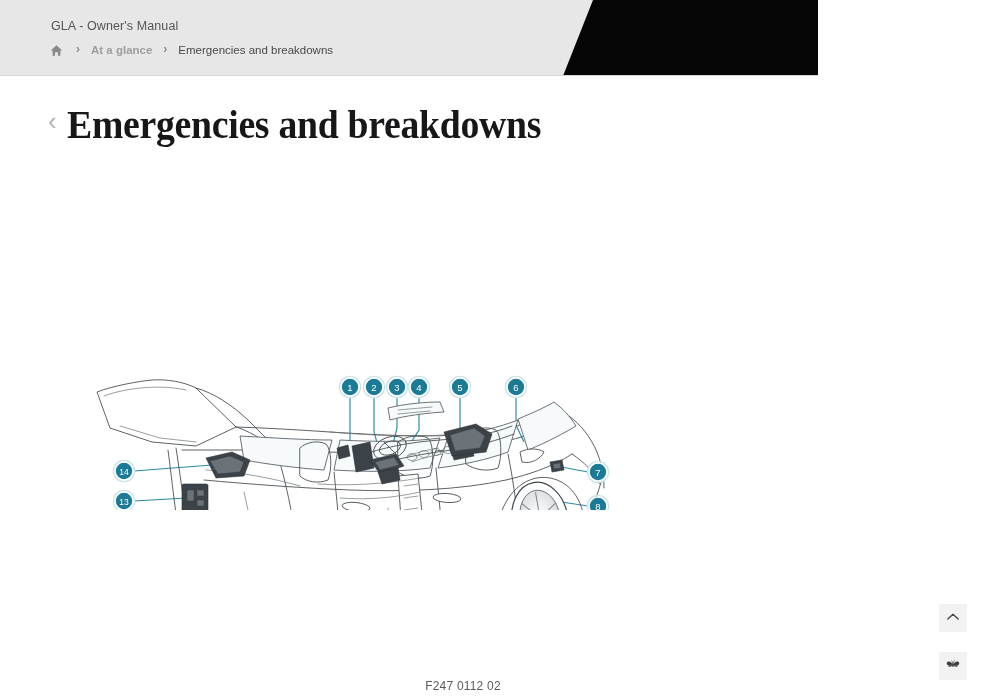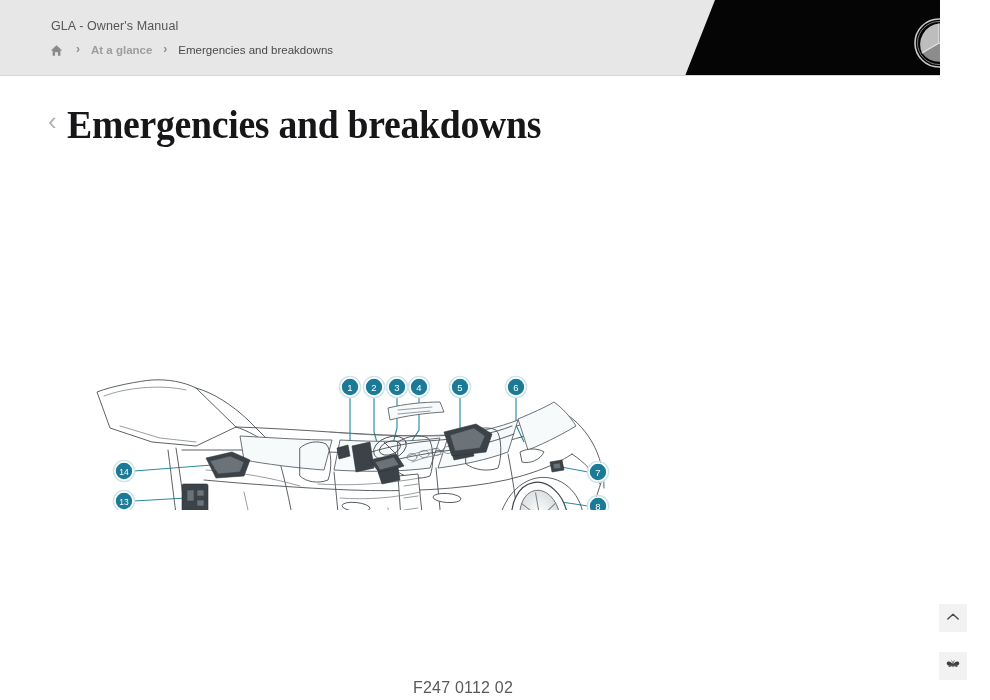--- a/index.html
+++ b/index.html
@@ -13,21 +13,21 @@
     background: #ffffff;
     font-family: "Liberation Sans", sans-serif;
     overflow: hidden;
     position: relative;
   }
 
   
   #header {
     position: absolute;
     left: 0; top: 0;
-    width: 940px;
+    width: 818px;
     height: 76px;
     background: #e7e7e7;
     border-bottom: 1px solid #d6d6d6;
     box-sizing: border-box;
     overflow: hidden;
   }
   #header-black {
     position: absolute;
     right: 0; top: 0;
     width: 300px;
@@ -127,21 +127,21 @@
   }
   #figure svg {
     display: block;
   }
   #fig-caption {
     position: absolute;
     left: 0;
     top: 679px;
     width: 926px;
     text-align: center;
-    font-size: 16px;
+    font-size: 12px;
     color: #5a5a5a;
     letter-spacing: 0.2px;
   }
 
   
   .float-btn {
     position: absolute;
     width: 28px;
     height: 28px;
     background: #f2f2f2;

